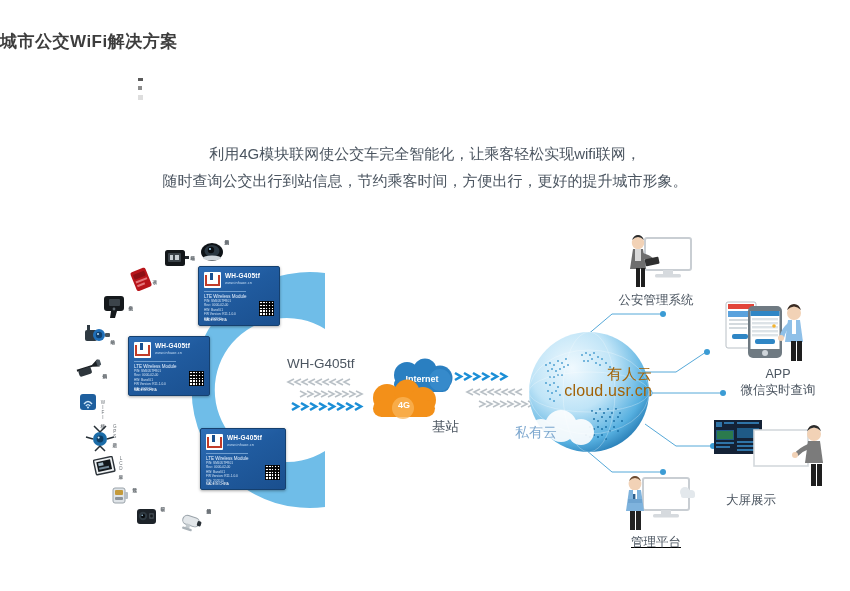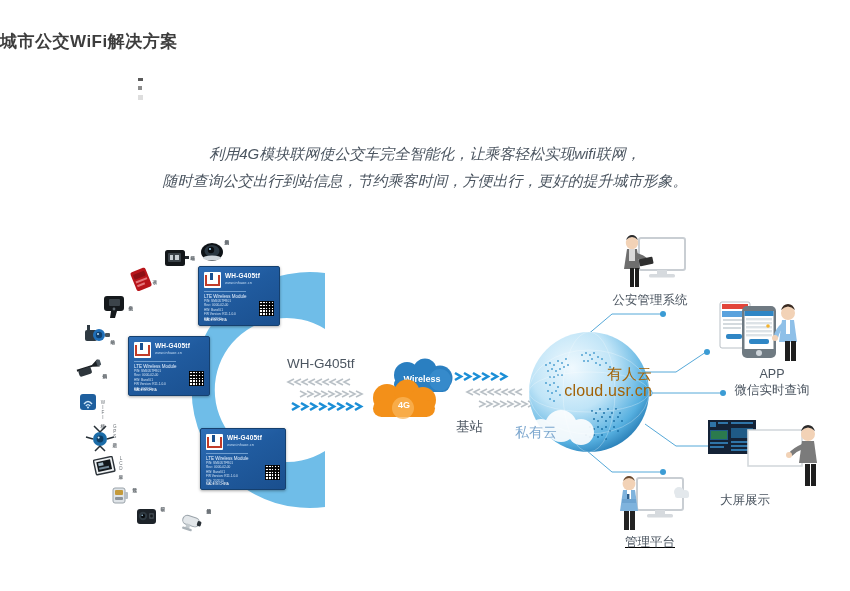--- a/index.html
+++ b/index.html
@@ -20,21 +20,21 @@
   .artifacts{position:absolute;left:138px;top:78px;width:14px;height:40px;}
   .artifacts i{display:block;background:#5a5a5a;margin-bottom:5px;}
   .artifacts i:nth-child(1){width:5px;height:3px;}
   .artifacts i:nth-child(2){width:4px;height:4px;background:#8c8c8c;}
   .artifacts i:nth-child(3){width:5px;height:5px;background:#dedede;}
 
   .lead{
     position:absolute;left:0;top:140px;width:850px;text-align:center;
     color:#4b5560;font-size:15px;line-height:27px;
   }
-  .lead div{white-space:nowrap;font-style:italic;}
+  .lead div{white-space:nowrap;}
 
   
   .arc-wrap{position:absolute;left:100px;top:255px;width:240px;height:270px;}
   .arc-wrap svg{display:block;}
 
   
   .module{
     position:absolute;
     background:linear-gradient(150deg,#2f6fb8 0%,#205b9f 45%,#1a4f8e 100%);
     border:1.5px solid #15406f;border-radius:2px;
@@ -81,21 +81,21 @@
   .devlabel{
     position:absolute;color:#6d7378;font-size:4.6px;line-height:5.4px;
     writing-mode:vertical-rl;text-orientation:upright;letter-spacing:0px;
     white-space:nowrap;
   }
 
   
   .whlabel{
     position:absolute;left:287px;top:356px;color:#4b5560;font-size:13.5px;font-weight:500;
   }
-  .bslabel{position:absolute;left:456px;top:418px;color:#4b5560;font-size:13.5px;}
+  .bslabel{position:absolute;left:432px;top:418px;color:#4b5560;font-size:13.5px;}
   .pclabel{position:absolute;left:515px;top:424px;color:#7ea8cf;font-size:14px;}
 
   .chev{position:absolute;height:7px;}
   .chev svg{display:block;}
 
   
   .cl4g{position:absolute;left:367px;top:378px;width:74px;height:46px;}
   .clint{position:absolute;left:385px;top:358px;width:74px;height:42px;}
   .cloudtxt{
     position:absolute;width:100%;text-align:center;color:#ffffff;font-size:9px;
@@ -105,21 +105,21 @@
   
   .globe{position:absolute;left:527px;top:330px;width:125px;height:125px;}
   .gtxt{
     position:absolute;left:527px;top:365px;width:125px;text-align:right;
     color:#a16207;line-height:17px;pointer-events:none;
   }
   .gtxt .l1{font-size:15px;}
   .gtxt .l2{font-size:16px;letter-spacing:.2px;}
 
   
-  .ep{position:absolute;}
+  .ep{position:absolute;margin-left:6px;}
   .eplabel{color:#4b5560;font-size:12.5px;text-align:center;line-height:16px;white-space:nowrap;}
 
   .conn{position:absolute;left:0;top:0;width:850px;height:591px;pointer-events:none;}
 </style>
 </head>
 <body>
 
 <div id="stage">
 
   <div class="title">城市公交WiFi解决方案</div>
@@ -440,21 +440,21 @@
       <g fill="#2a7fc1">
         <circle cx="22" cy="17" r="13"></circle>
         <circle cx="40" cy="12" r="11.5"></circle>
         <circle cx="55" cy="20" r="12.5"></circle>
         <rect x="9" y="19" width="56" height="15" rx="7.5"></rect>
       </g>
       <g fill="#3f94d4" opacity=".55">
         <circle cx="55" cy="22" r="11"></circle>
       </g>
     </svg>
-    <div class="cloudtxt" style="top:16px;">Wireless</div>
+    <div class="cloudtxt" style="top:16px;">Internet</div>
   </div>
 
   <div class="cl4g">
     <svg width="74" height="46" viewBox="0 0 74 46">
       <g fill="#f39019">
         <circle cx="20" cy="20" r="14"></circle>
         <circle cx="40" cy="14" r="12.5"></circle>
         <circle cx="56" cy="22" r="13"></circle>
         <rect x="6" y="22" width="62" height="17" rx="8.5"></rect>
       </g>

